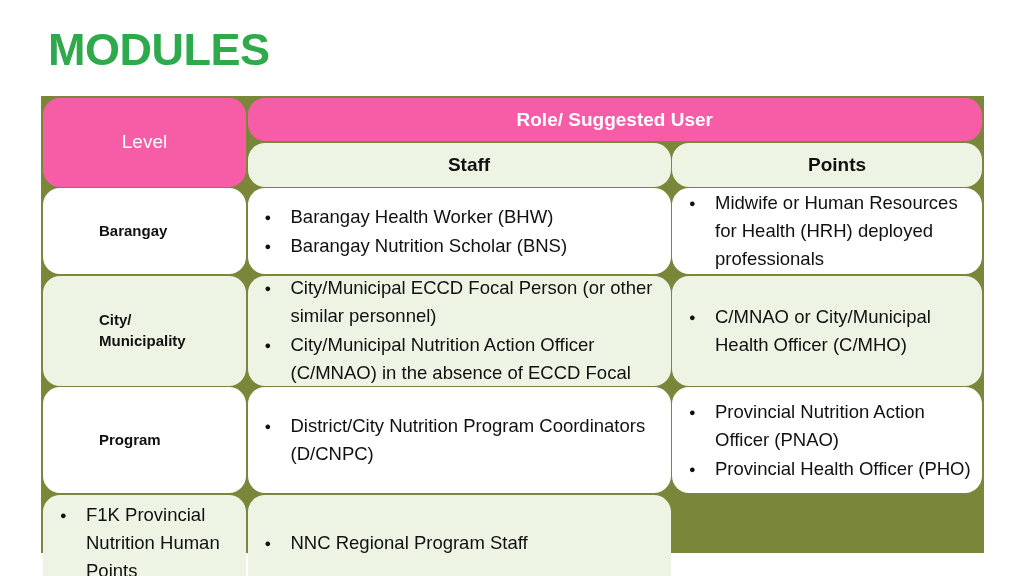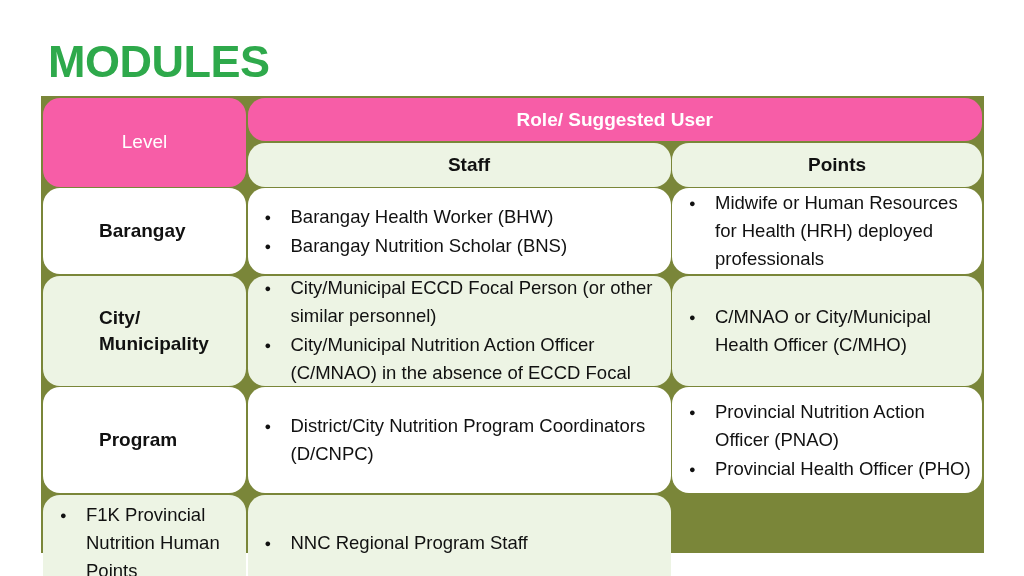--- a/index.html
+++ b/index.html
@@ -1,40 +1,40 @@
 <!DOCTYPE html>
 <html><head>
 <meta charset="utf-8">
 <style>
   * { margin:0; padding:0; box-sizing:border-box; }
   html,body { width:1024px; height:576px; background:#ffffff; overflow:hidden;
               font-family:"Liberation Sans", sans-serif; color:#1c1c1c; }
   .slide { position:relative; width:1024px; height:576px; background:#ffffff; }
 
-  .title { position:absolute; left:48px; top:36px; font-size:45px; font-weight:bold;
+  .title { position:absolute; left:48px; top:24px; font-size:45px; font-weight:bold;
            letter-spacing:-0.5px; color:#2EA94B; }
 
   .tbl { position:absolute; left:41px; top:96px; width:943px; height:457px;
          display:grid;
          grid-template-columns:203px 423px 1fr;
          grid-template-rows:43px 44px 86px 110px 106px 1fr;
          gap:1.5px; padding:2px 2px 3px 2px; background:#7A8639; }
 
   .cell { display:flex; align-items:center;border-radius:17px; }
   .bg-white { background:#ffffff; }
   .bg-green { background:#EDF4E4;padding-left:20px; }
   .bg-pink  { background:#F75DA7; }
 
   .hdr-level { grid-column:1; grid-row:1 / 3; justify-content:center;
                color:#ffffff; font-weight:normal; font-size:19px; }
   .hdr-role  { grid-column:2 / 4; grid-row:1; justify-content:center;
                color:#ffffff; font-weight:bold; font-size:19px; }
   .hdr-sub   { justify-content:center; font-weight:bold; font-size:19px; color:#111111; }
 
-  .level-cell { font-weight:bold; font-size:19px; padding-left:56px;
+  .level-cell { font-weight:bold; font-size:15px; padding-left:56px;
                 white-space:pre-line; line-height:1.35; color:#111111; }
 
   .bullets { flex-direction:column; justify-content:center; align-items:stretch;
              gap:1px; padding:6px 10px 6px 17px; }
   .bullet-item { display:flex; align-items:flex-start; }
   .bullet-item .dot { flex:0 0 26px; font-size:11px; line-height:28px; color:#111111; }
   .bullet-item .txt { flex:1; font-size:18.5px; line-height:28px; color:#111111; }
 </style>
 </head>
 <body>

